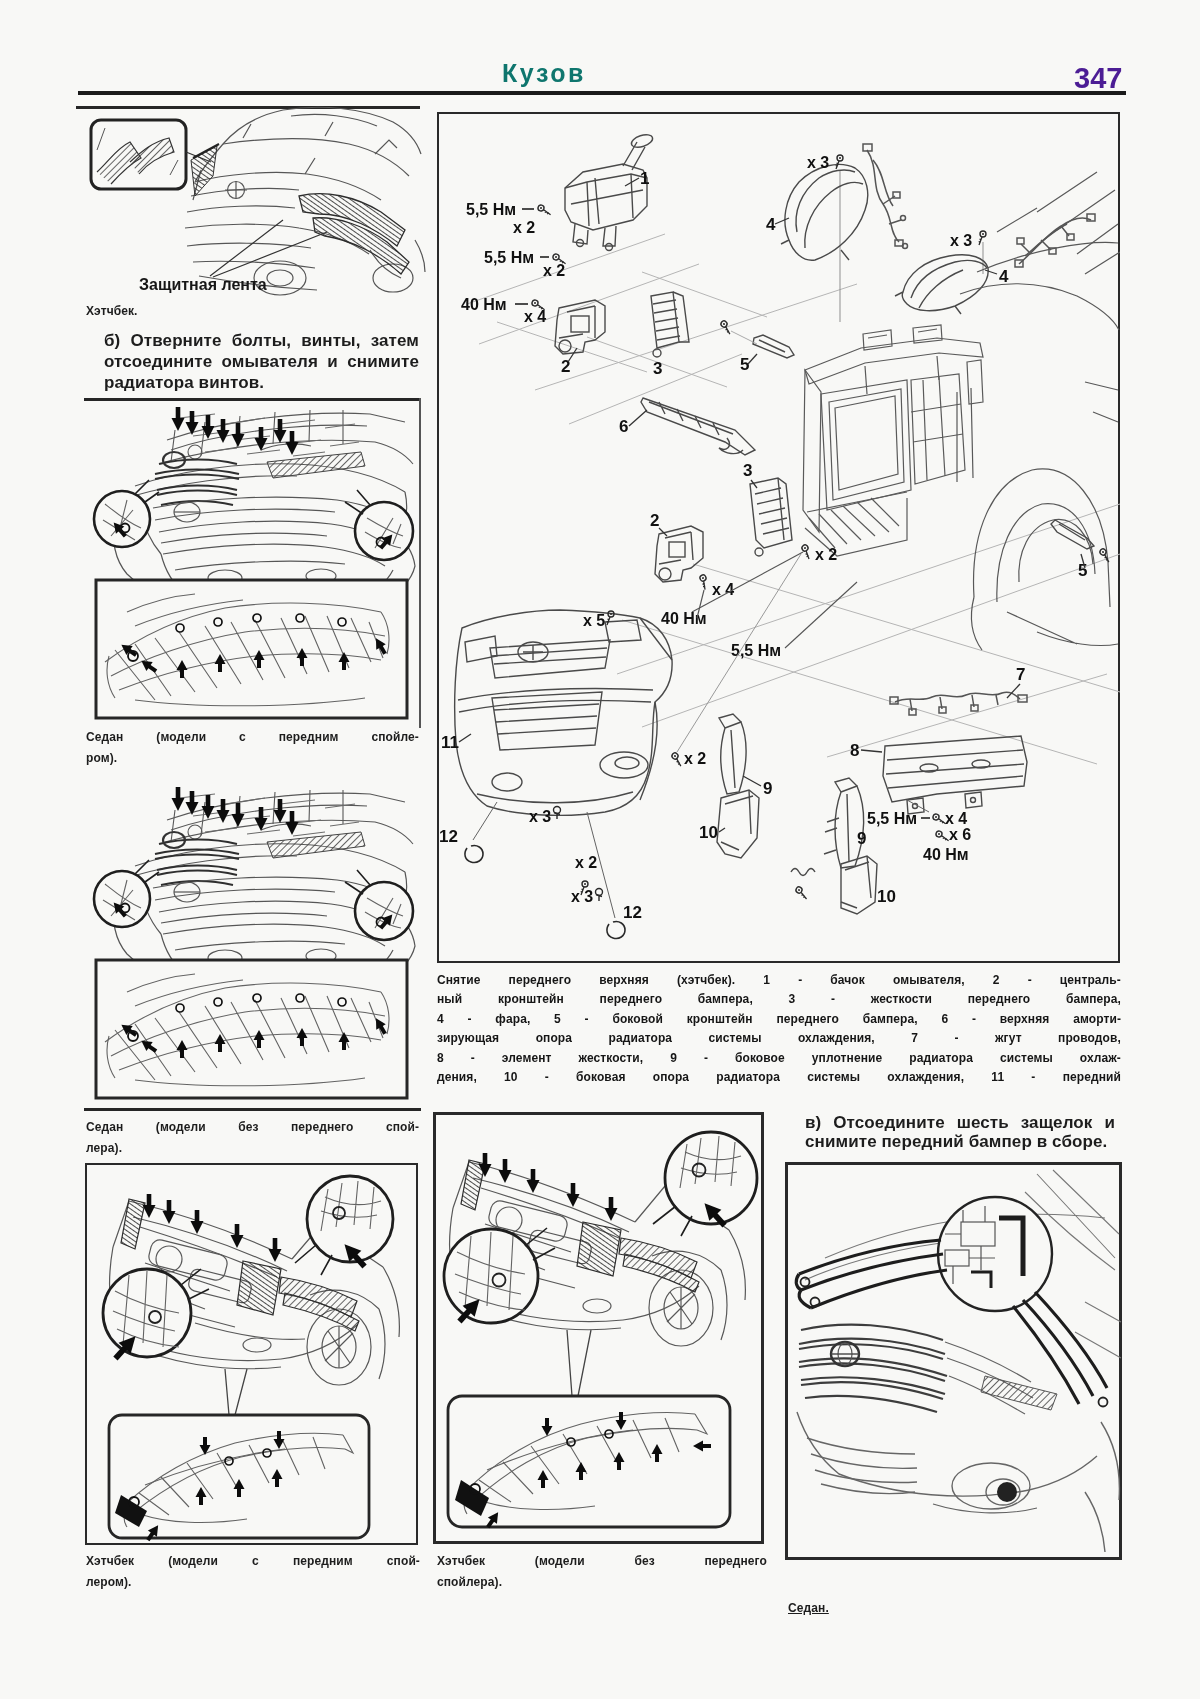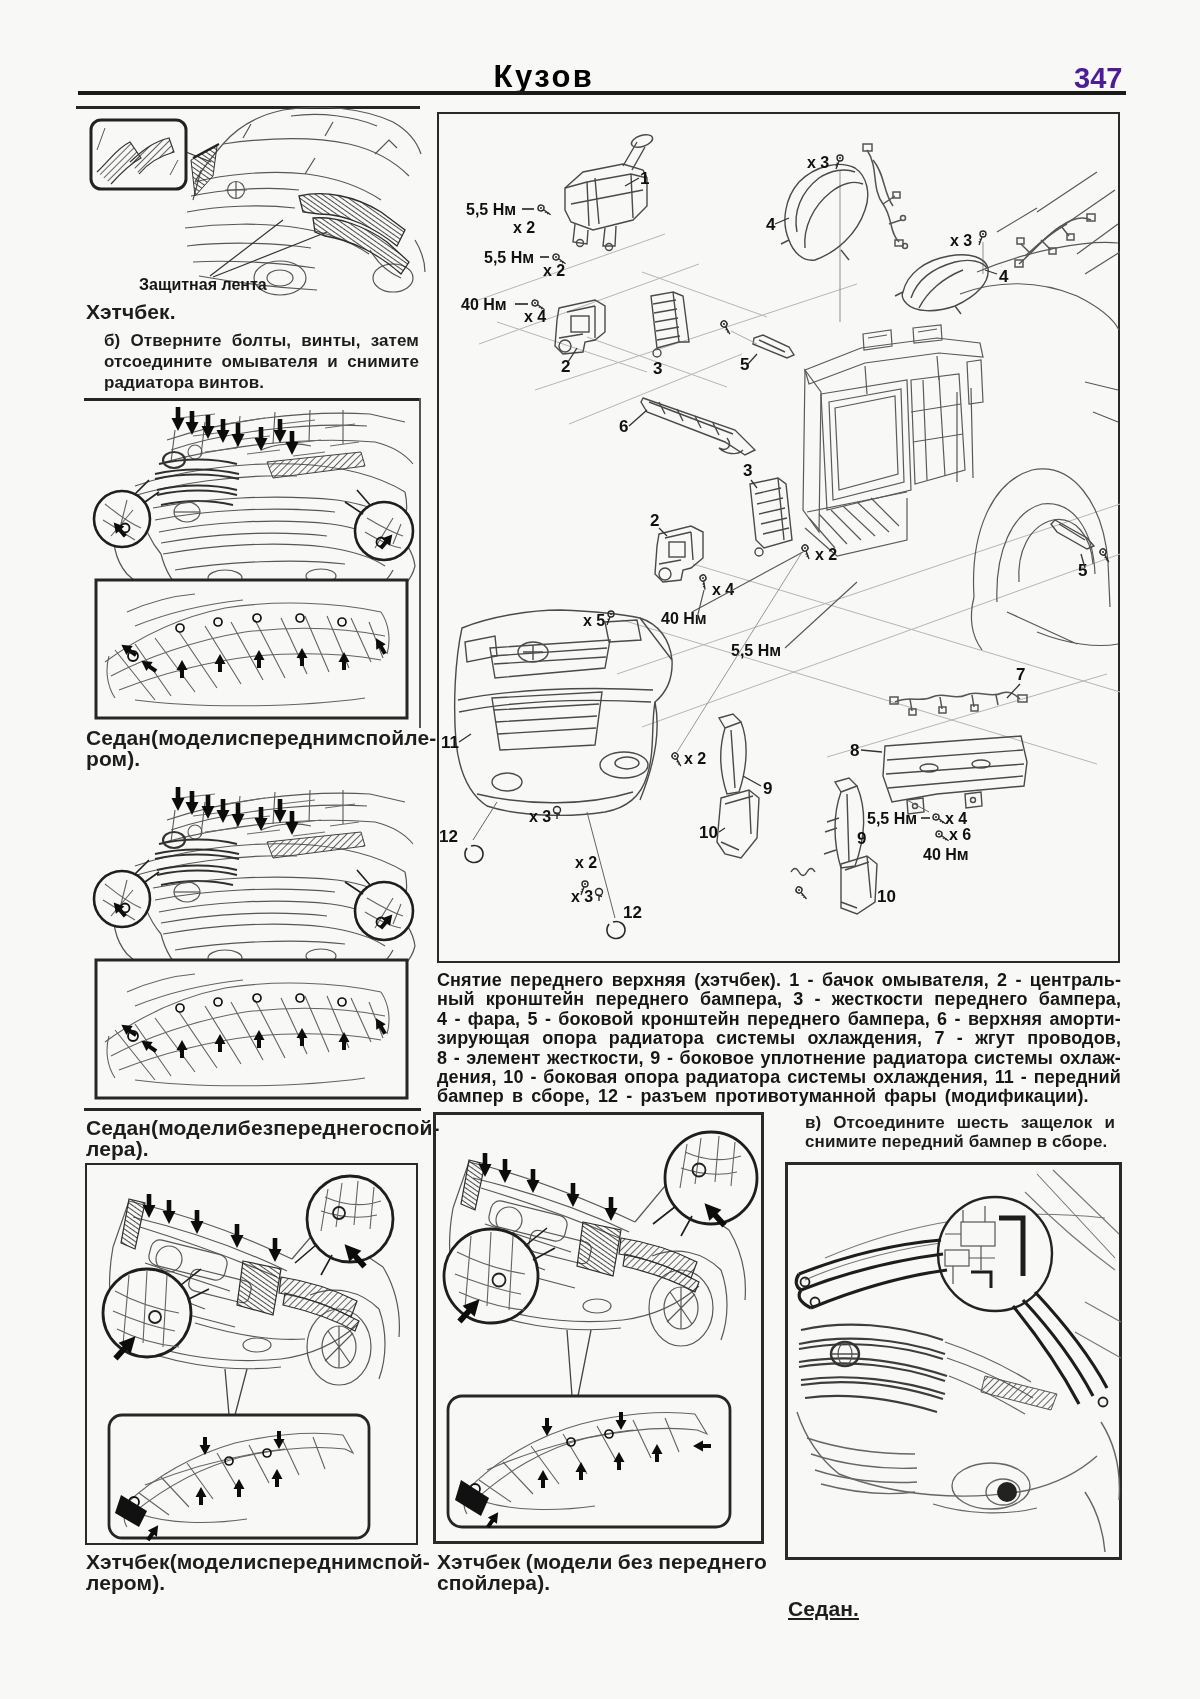--- a/index.html
+++ b/index.html
@@ -1,26 +1,26 @@
 <!DOCTYPE html>
 <html><head><meta charset="utf-8">
 <style>
 *{margin:0;padding:0;box-sizing:border-box;}
 html,body{width:1200px;height:1699px;}
 body{position:relative;background:#f8f8f6;font-family:"Liberation Sans",sans-serif;font-weight:bold;color:#1d1d1d;overflow:hidden;}
 .abs{position:absolute;}
 .jp{line-height:21px;font-size:17px;letter-spacing:0.1px;}
 .jl{display:flex;justify-content:space-between;white-space:nowrap;}
-.cap{font-size:21px;line-height:21px;letter-spacing:0.1px;}
+.cap{font-size:12px;line-height:21px;letter-spacing:0.1px;}
 svg{position:absolute;overflow:visible;}
 .box{position:absolute;border:3px solid #2a2a2a;}
 </style></head>
 <body>
 
-<div class="abs" style="left:0;top:59px;width:1088px;text-align:center;font-size:31px;letter-spacing:2.5px;color:#000000;">Кузов</div>
+<div class="abs" style="left:0;top:59px;width:1088px;text-align:center;font-size:25px;letter-spacing:2.5px;color:#0f766e;">Кузов</div>
 <div class="abs" style="left:1074px;top:62px;font-size:29px;color:#4c1d95;">347</div>
 <div class="abs" style="left:78px;top:91px;width:1048px;height:3.5px;background:#1a1a1a;"></div>
 
 <div class="abs" style="left:76px;top:106px;width:344px;height:2.5px;background:#262626;"></div>
 <div class="abs" style="left:84px;top:398px;width:337px;height:2.5px;background:#262626;"></div>
 <div class="abs" style="left:419px;top:398px;width:2px;height:330px;background:#555;"></div>
 <div class="abs" style="left:84px;top:1108px;width:337px;height:2.5px;background:#262626;"></div>
 
 <div class="abs cap" style="left:86px;top:301px;">Хэтчбек.</div>
 <div class="abs jp" style="left:104px;top:330px;width:315px;">
@@ -65,21 +65,21 @@
       <span>(модели</span>
       <span>с</span>
       <span>передним</span>
       <span>спой-</span>
     </div>
  <div>лером).</div>
 </div>
 
 <div class="box" style="left:437px;top:112px;width:683px;height:851px;border-width:2.5px;"></div>
 
-<div class="abs" style="left:437px;top:971px;width:684px;font-size:18px;line-height:19.4px;letter-spacing:0.1px;color:#161616;">
+<div class="abs" style="left:437px;top:971px;width:684px;font-size:12px;line-height:19.4px;letter-spacing:0.1px;color:#161616;">
  <div class="jl">
       <span>Снятие</span>
       <span>переднего</span>
       <span>верхняя</span>
       <span>(хэтчбек).</span>
       <span>1</span>
       <span>-</span>
       <span>бачок</span>
       <span>омывателя,</span>
       <span>2</span>
@@ -142,21 +142,20 @@
       <span>-</span>
       <span>боковая</span>
       <span>опора</span>
       <span>радиатора</span>
       <span>системы</span>
       <span>охлаждения,</span>
       <span>11</span>
       <span>-</span>
       <span>передний</span>
     </div>
- <div style="word-spacing:3px;">бампер в сборе, 12 - разъем противотуманной фары (модификации).</div>
 </div>
 
 <div class="abs jp" style="left:805px;top:1113px;width:310px;line-height:19px;">
  <div class="jl">
       <span>в)</span>
       <span>Отсоедините</span>
       <span>шесть</span>
       <span>защелок</span>
       <span>и</span>
     </div>

